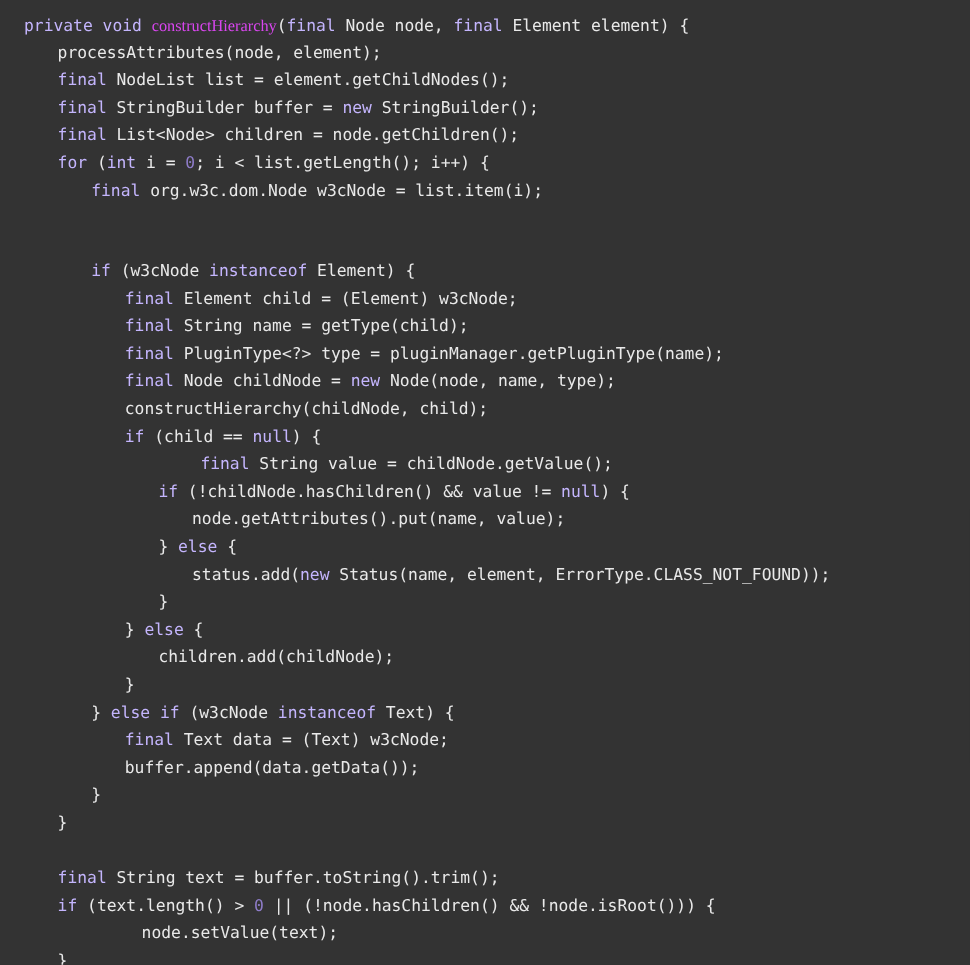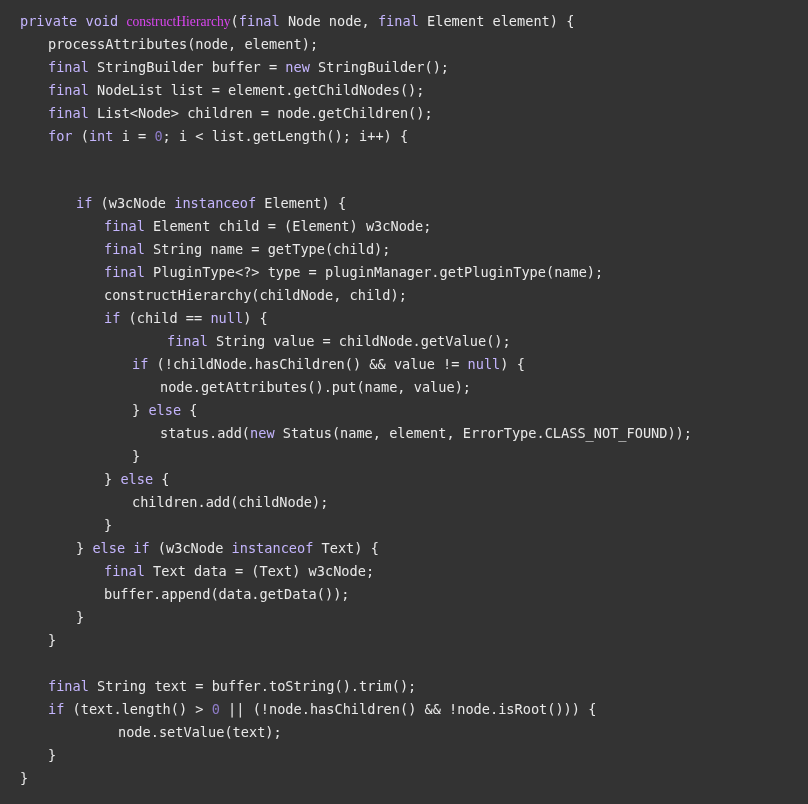--- a/index.html
+++ b/index.html
@@ -37,28 +37,30 @@
   .fn   { color: #d946ef; font-family: Liberation Serif, serif; }
   .num  { color: #8e7cc8; }
   .pln  { color: #e9e9e9; }
 </style>
 </head>
 <body>
 
 <div id="code-view">
     <div class="code-line" style="padding-left: 20px;"><span class="tok kw">private</span><span class="tok pln"> </span><span class="tok kw">void</span><span class="tok pln"> </span><span class="tok fn">constructHierarchy</span><span class="tok pln">(</span><span class="tok kw">final</span><span class="tok pln"> Node node, </span><span class="tok kw">final</span><span class="tok pln"> Element element) {</span></div>
     <div class="code-line" style="padding-left: 48px;"><span class="tok pln">processAttributes(node, element);</span></div>
+    <div class="code-line" style="padding-left: 48px;"><span class="tok kw">final</span><span class="tok pln"> NodeList list = element.getChildNodes();</span></div>
     <div class="code-line" style="padding-left: 48px;"><span class="tok kw">final</span><span class="tok pln"> StringBuilder buffer = </span><span class="tok kw">new</span><span class="tok pln"> StringBuilder();</span></div>
-    <div class="code-line" style="padding-left: 48px;"><span class="tok kw">final</span><span class="tok pln"> NodeList list = element.getChildNodes();</span></div>
     <div class="code-line" style="padding-left: 48px;"><span class="tok kw">final</span><span class="tok pln"> List&lt;Node&gt; children = node.getChildren();</span></div>
     <div class="code-line" style="padding-left: 48px;"><span class="tok kw">for</span><span class="tok pln"> (</span><span class="tok kw">int</span><span class="tok pln"> i = </span><span class="tok num">0</span><span class="tok pln">; i &lt; list.getLength(); i++) {</span></div>
+    <div class="code-line" style="padding-left: 76px;"><span class="tok kw">final</span><span class="tok pln"> org.w3c.dom.Node w3cNode = list.item(i);</span></div>
     <div class="code-line" style="padding-left: 76px; margin-top: 44px;"><span class="tok kw">if</span><span class="tok pln"> (w3cNode </span><span class="tok kw">instanceof</span><span class="tok pln"> Element) {</span></div>
     <div class="code-line" style="padding-left: 104px;"><span class="tok kw">final</span><span class="tok pln"> Element child = (Element) w3cNode;</span></div>
     <div class="code-line" style="padding-left: 104px;"><span class="tok kw">final</span><span class="tok pln"> String name = getType(child);</span></div>
     <div class="code-line" style="padding-left: 104px;"><span class="tok kw">final</span><span class="tok pln"> PluginType&lt;?&gt; type = pluginManager.getPluginType(name);</span></div>
+    <div class="code-line" style="padding-left: 104px;"><span class="tok kw">final</span><span class="tok pln"> Node childNode = </span><span class="tok kw">new</span><span class="tok pln"> Node(node, name, type);</span></div>
     <div class="code-line" style="padding-left: 104px;"><span class="tok pln">constructHierarchy(childNode, child);</span></div>
     <div class="code-line" style="padding-left: 104px;"><span class="tok kw">if</span><span class="tok pln"> (child == </span><span class="tok kw">null</span><span class="tok pln">) {</span></div>
     <div class="code-line" style="padding-left: 132px; margin-left: 35px;"><span class="tok kw">final</span><span class="tok pln"> String value = childNode.getValue();</span></div>
     <div class="code-line" style="padding-left: 132px;"><span class="tok kw">if</span><span class="tok pln"> (!childNode.hasChildren() &amp;&amp; value != </span><span class="tok kw">null</span><span class="tok pln">) {</span></div>
     <div class="code-line" style="padding-left: 160px;"><span class="tok pln">node.getAttributes().put(name, value);</span></div>
     <div class="code-line" style="padding-left: 132px;"><span class="tok pln">} </span><span class="tok kw">else</span><span class="tok pln"> {</span></div>
     <div class="code-line" style="padding-left: 160px;"><span class="tok pln">status.add(</span><span class="tok kw">new</span><span class="tok pln"> Status(name, element, ErrorType.CLASS_NOT_FOUND));</span></div>
     <div class="code-line" style="padding-left: 132px;"><span class="tok pln">}</span></div>
     <div class="code-line" style="padding-left: 104px;"><span class="tok pln">} </span><span class="tok kw">else</span><span class="tok pln"> {</span></div>
     <div class="code-line" style="padding-left: 132px;"><span class="tok pln">children.add(childNode);</span></div>

